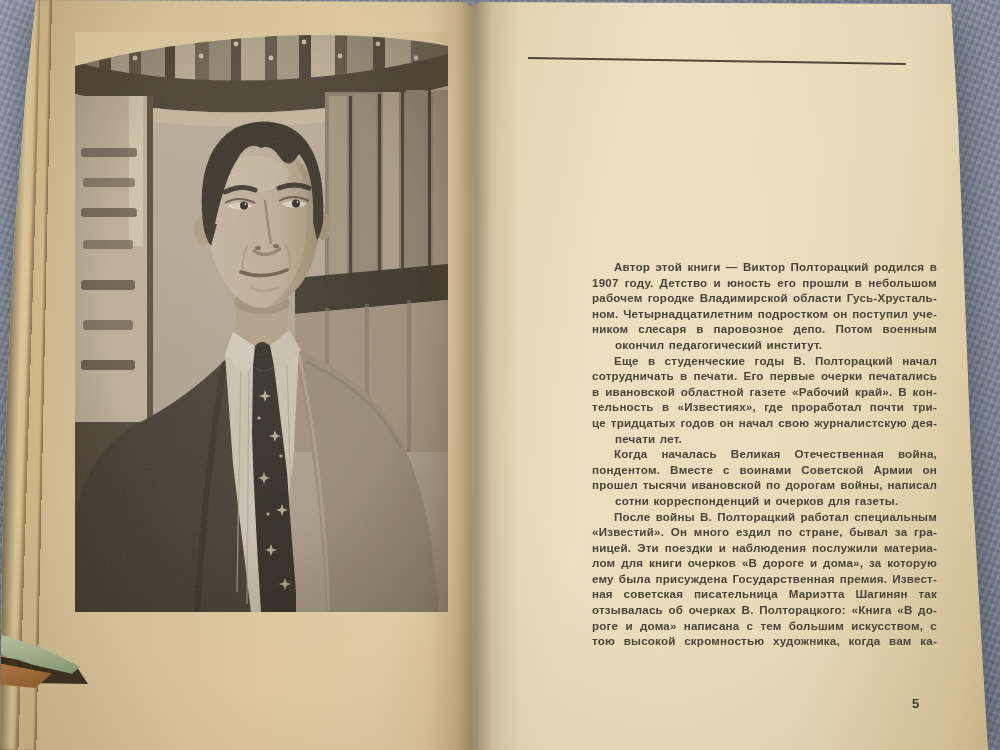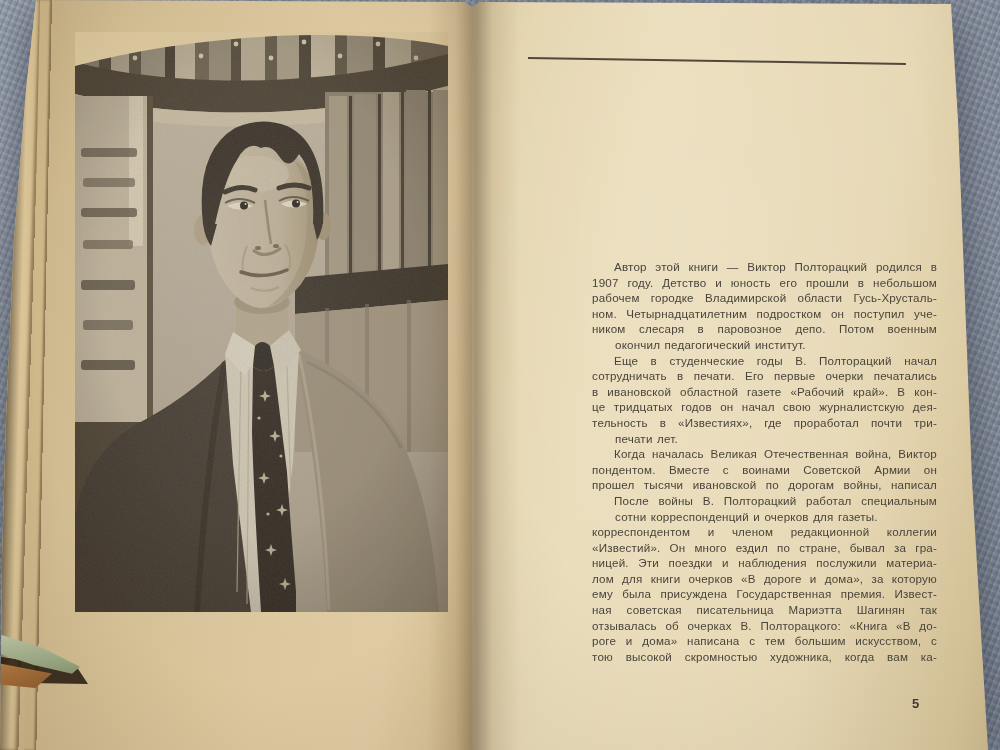--- a/index.html
+++ b/index.html
@@ -40,21 +40,21 @@
   .cover-orange{position:absolute;left:0;top:658px;width:52px;height:30px;
     clip-path:polygon(0 18%,100% 52%,68% 100%,0 88%);
     background:linear-gradient(160deg,#bb8148,#8e5a2b);}
   .photo{position:absolute;left:75px;top:32px;width:373px;height:580px;}
   .photo svg{display:block;width:100%;height:100%;}
   .gutter{position:absolute;left:428px;top:0;width:92px;height:750px;
     background:linear-gradient(to right,rgba(120,90,50,0) 0%,rgba(110,80,45,.16) 30%,rgba(58,40,20,.38) 52%,rgba(110,80,45,.14) 70%,rgba(120,90,50,0) 100%);}
   .rule{position:absolute;left:528px;top:57px;width:378px;height:2px;background:#51473a;
     transform:rotate(0.9deg);transform-origin:left top;}
   .text-block{position:absolute;left:592px;top:259px;width:345px;
-    font-weight:normal;font-size:11.6px;line-height:15.6px;letter-spacing:.2px;color:#49443b;}
+    font-weight:bold;font-size:11.6px;line-height:15.6px;letter-spacing:.2px;color:#49443b;}
   .tl{text-align:justify;text-align-last:justify;height:15.6px;overflow:hidden;word-spacing:1px;}
   .tl.ind{padding-left:22px;}
   .tl.short{text-align-last:left;margin-left:23px;}
   .page-num{position:absolute;left:912px;top:696px;font-weight:bold;font-size:13px;color:#3f3a31;}
   .shade-page-right{position:absolute;left:472px;top:0;width:528px;height:750px;pointer-events:none;
     background:radial-gradient(ellipse at 45% 35%, rgba(255,255,255,.10) 0%, rgba(0,0,0,0) 55%, rgba(90,70,40,.12) 100%);}
   .shade-page-left{position:absolute;left:0;top:0;width:474px;height:750px;pointer-events:none;
     background:radial-gradient(ellipse at 55% 45%, rgba(255,255,255,.07) 0%, rgba(0,0,0,0) 60%, rgba(80,60,30,.14) 100%);}
 </style>
 </head>
@@ -252,29 +252,28 @@
       <div class="text-block">
         <div class="tl ind">Автор этой книги — Виктор Полторацкий родился в</div>
         <div class="tl">1907 году. Детство и юность его прошли в небольшом</div>
         <div class="tl">рабочем городке Владимирской области Гусь-Хрусталь-</div>
         <div class="tl">ном. Четырнадцатилетним подростком он поступил уче-</div>
         <div class="tl">ником слесаря в паровозное депо. Потом военным</div>
         <div class="tl short">окончил педагогический институт.</div>
         <div class="tl ind">Еще в студенческие годы В. Полторацкий начал</div>
         <div class="tl">сотрудничать в печати. Его первые очерки печатались</div>
         <div class="tl">в ивановской областной газете «Рабочий край». В кон-</div>
+        <div class="tl">тельность в «Известиях», где проработал почти три-</div>
         <div class="tl">це тридцатых годов он начал свою журналистскую дея-</div>
-        <div class="tl">тельность в «Известиях», где проработал почти три-</div>
         <div class="tl short">печати лет.</div>
         <div class="tl ind">Когда началась Великая Отечественная война, Виктор</div>
         <div class="tl">пондентом. Вместе с воинами Советской Армии он</div>
         <div class="tl">прошел тысячи ивановской по дорогам войны, написал</div>
+        <div class="tl short">сотни корреспонденций и очерков для газеты.</div>
         <div class="tl ind">После войны В. Полторацкий работал специальным</div>
-        <div class="tl short">сотни корреспонденций и очерков для газеты.</div>
-        <div class="tl">корреспондентом и членом редакционной коллегии</div>
         <div class="tl">«Известий». Он много ездил по стране, бывал за гра-</div>
         <div class="tl">ницей. Эти поездки и наблюдения послужили материа-</div>
         <div class="tl">лом для книги очерков «В дороге и дома», за которую</div>
         <div class="tl">ему была присуждена Государственная премия. Извест-</div>
         <div class="tl">ная советская писательница Мариэтта Шагинян так</div>
         <div class="tl">отзывалась об очерках В. Полторацкого: «Книга «В до-</div>
         <div class="tl">роге и дома» написана с тем большим искусством, с</div>
         <div class="tl">тою высокой скромностью художника, когда вам ка-</div>
       </div>
 

